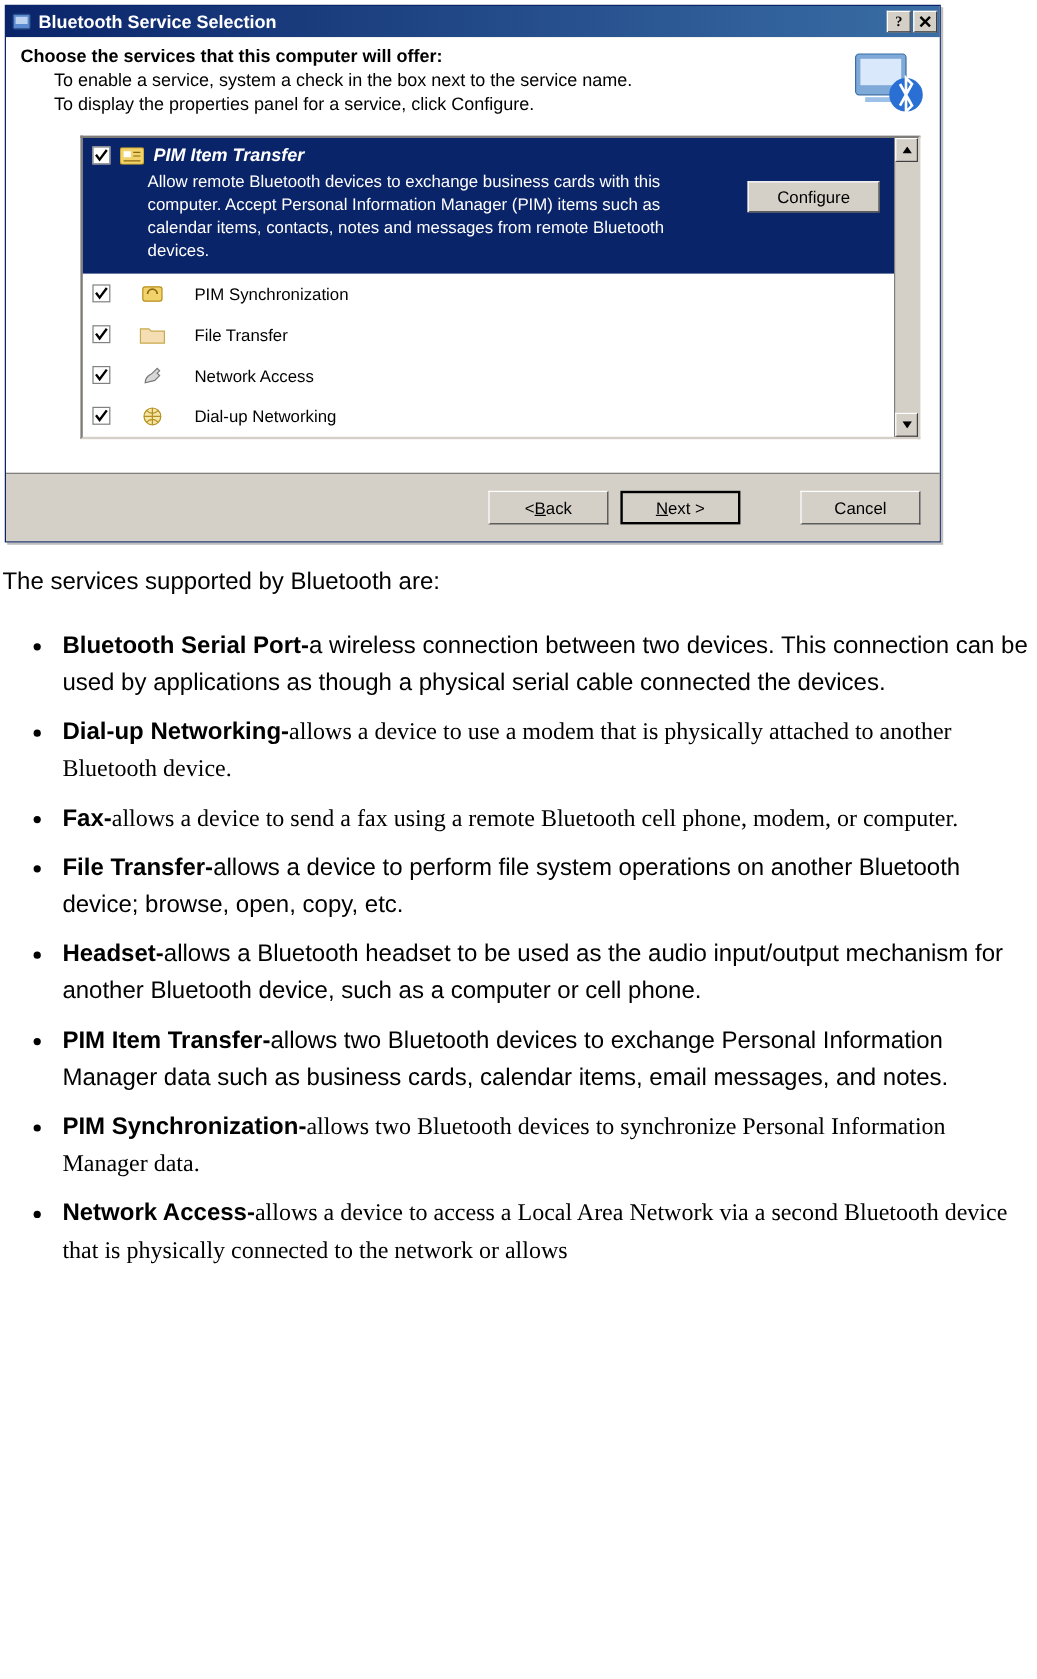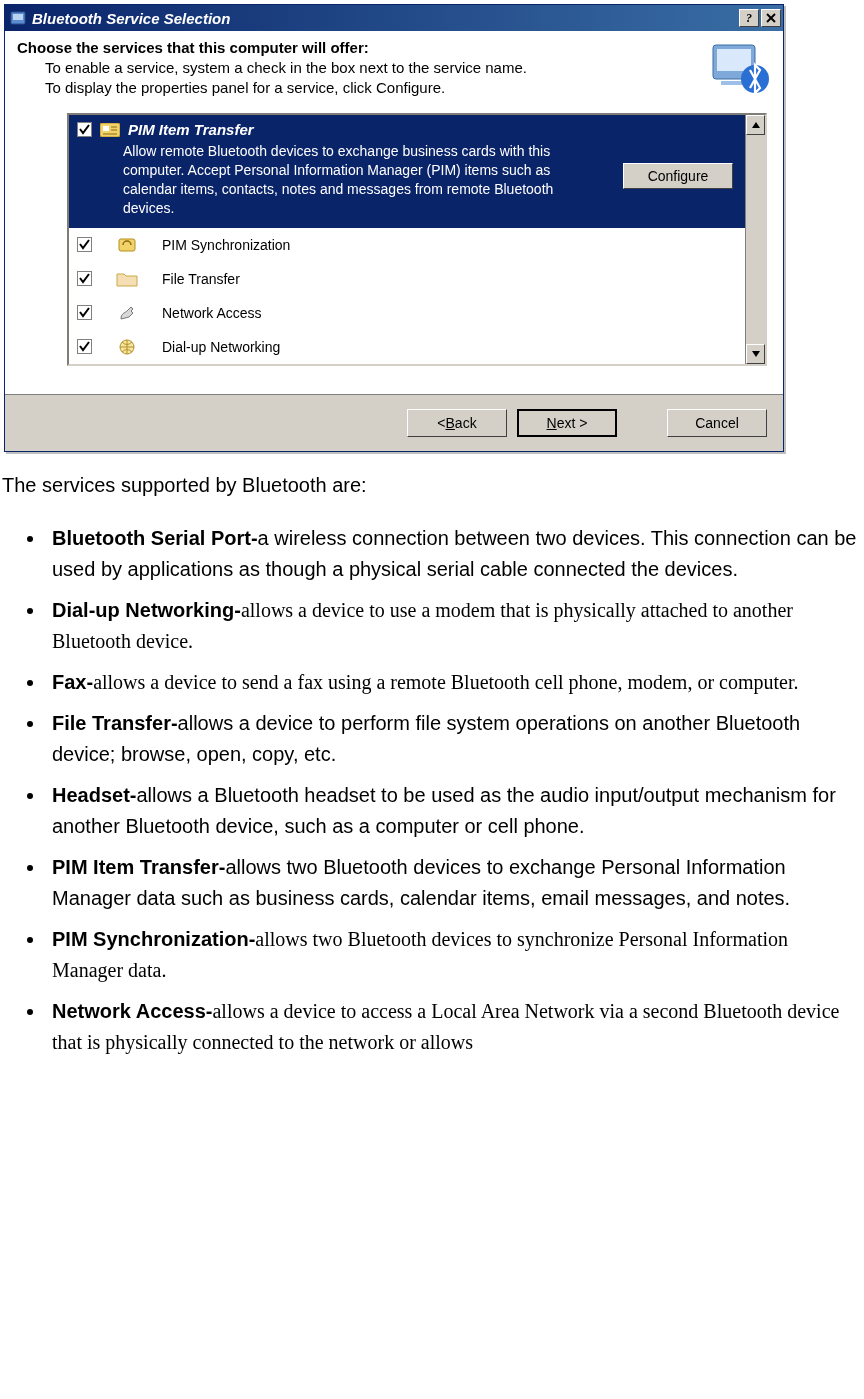--- a/index.html
+++ b/index.html
@@ -19,21 +19,20 @@
   }
   .titlebar {
     height: 26px;
     background: linear-gradient(to right, #0a246a 0%, #3a6ea5 100%);
     display: flex;
     align-items: center;
     padding: 0 2px 0 4px;
     color: #fff;
     font-size: 15px;
     font-weight: bold;
-    font-style: italic;
   }
   .titlebar .sys-icon {
     width: 18px; height: 18px;
     margin-right: 5px;
     display: flex; align-items: center; justify-content: center;
   }
   .titlebar .sys-icon svg { display:block; }
   .titlebar .title { flex: 1; }
   .titlebar .win-btns { display: flex; gap: 2px; }
   .win-btn {
@@ -98,21 +97,21 @@
   .sel-head .chk {
     width: 15px; height: 15px; background: #fff; border: 1px solid #808080;
     display:flex; align-items:center; justify-content:center;
   }
   .sel-head .chk svg { display:block; }
   .sel-head .svc-icon { width: 20px; height: 16px; display:flex; align-items:center; justify-content:center; }
   .sel-head .name { font-weight: bold; font-size: 15px; font-style: italic; }
   .sel-desc { margin-left: 46px; font-size: 14px; line-height: 1.35; padding-right: 140px; }
   .configure-btn {
     position: absolute;
-    right: 12px; top: 48px;
+    right: 12px; top: 36px;
     width: 110px; height: 26px;
     background: #d4d0c8;
     border: 1px solid #fff;
     border-right-color:#404040; border-bottom-color:#404040;
     color: #000;
     font-size: 14px;
     display:flex; align-items:center; justify-content:center;
   }
   .svc-row {
     display: flex; align-items: center; gap: 24px;

